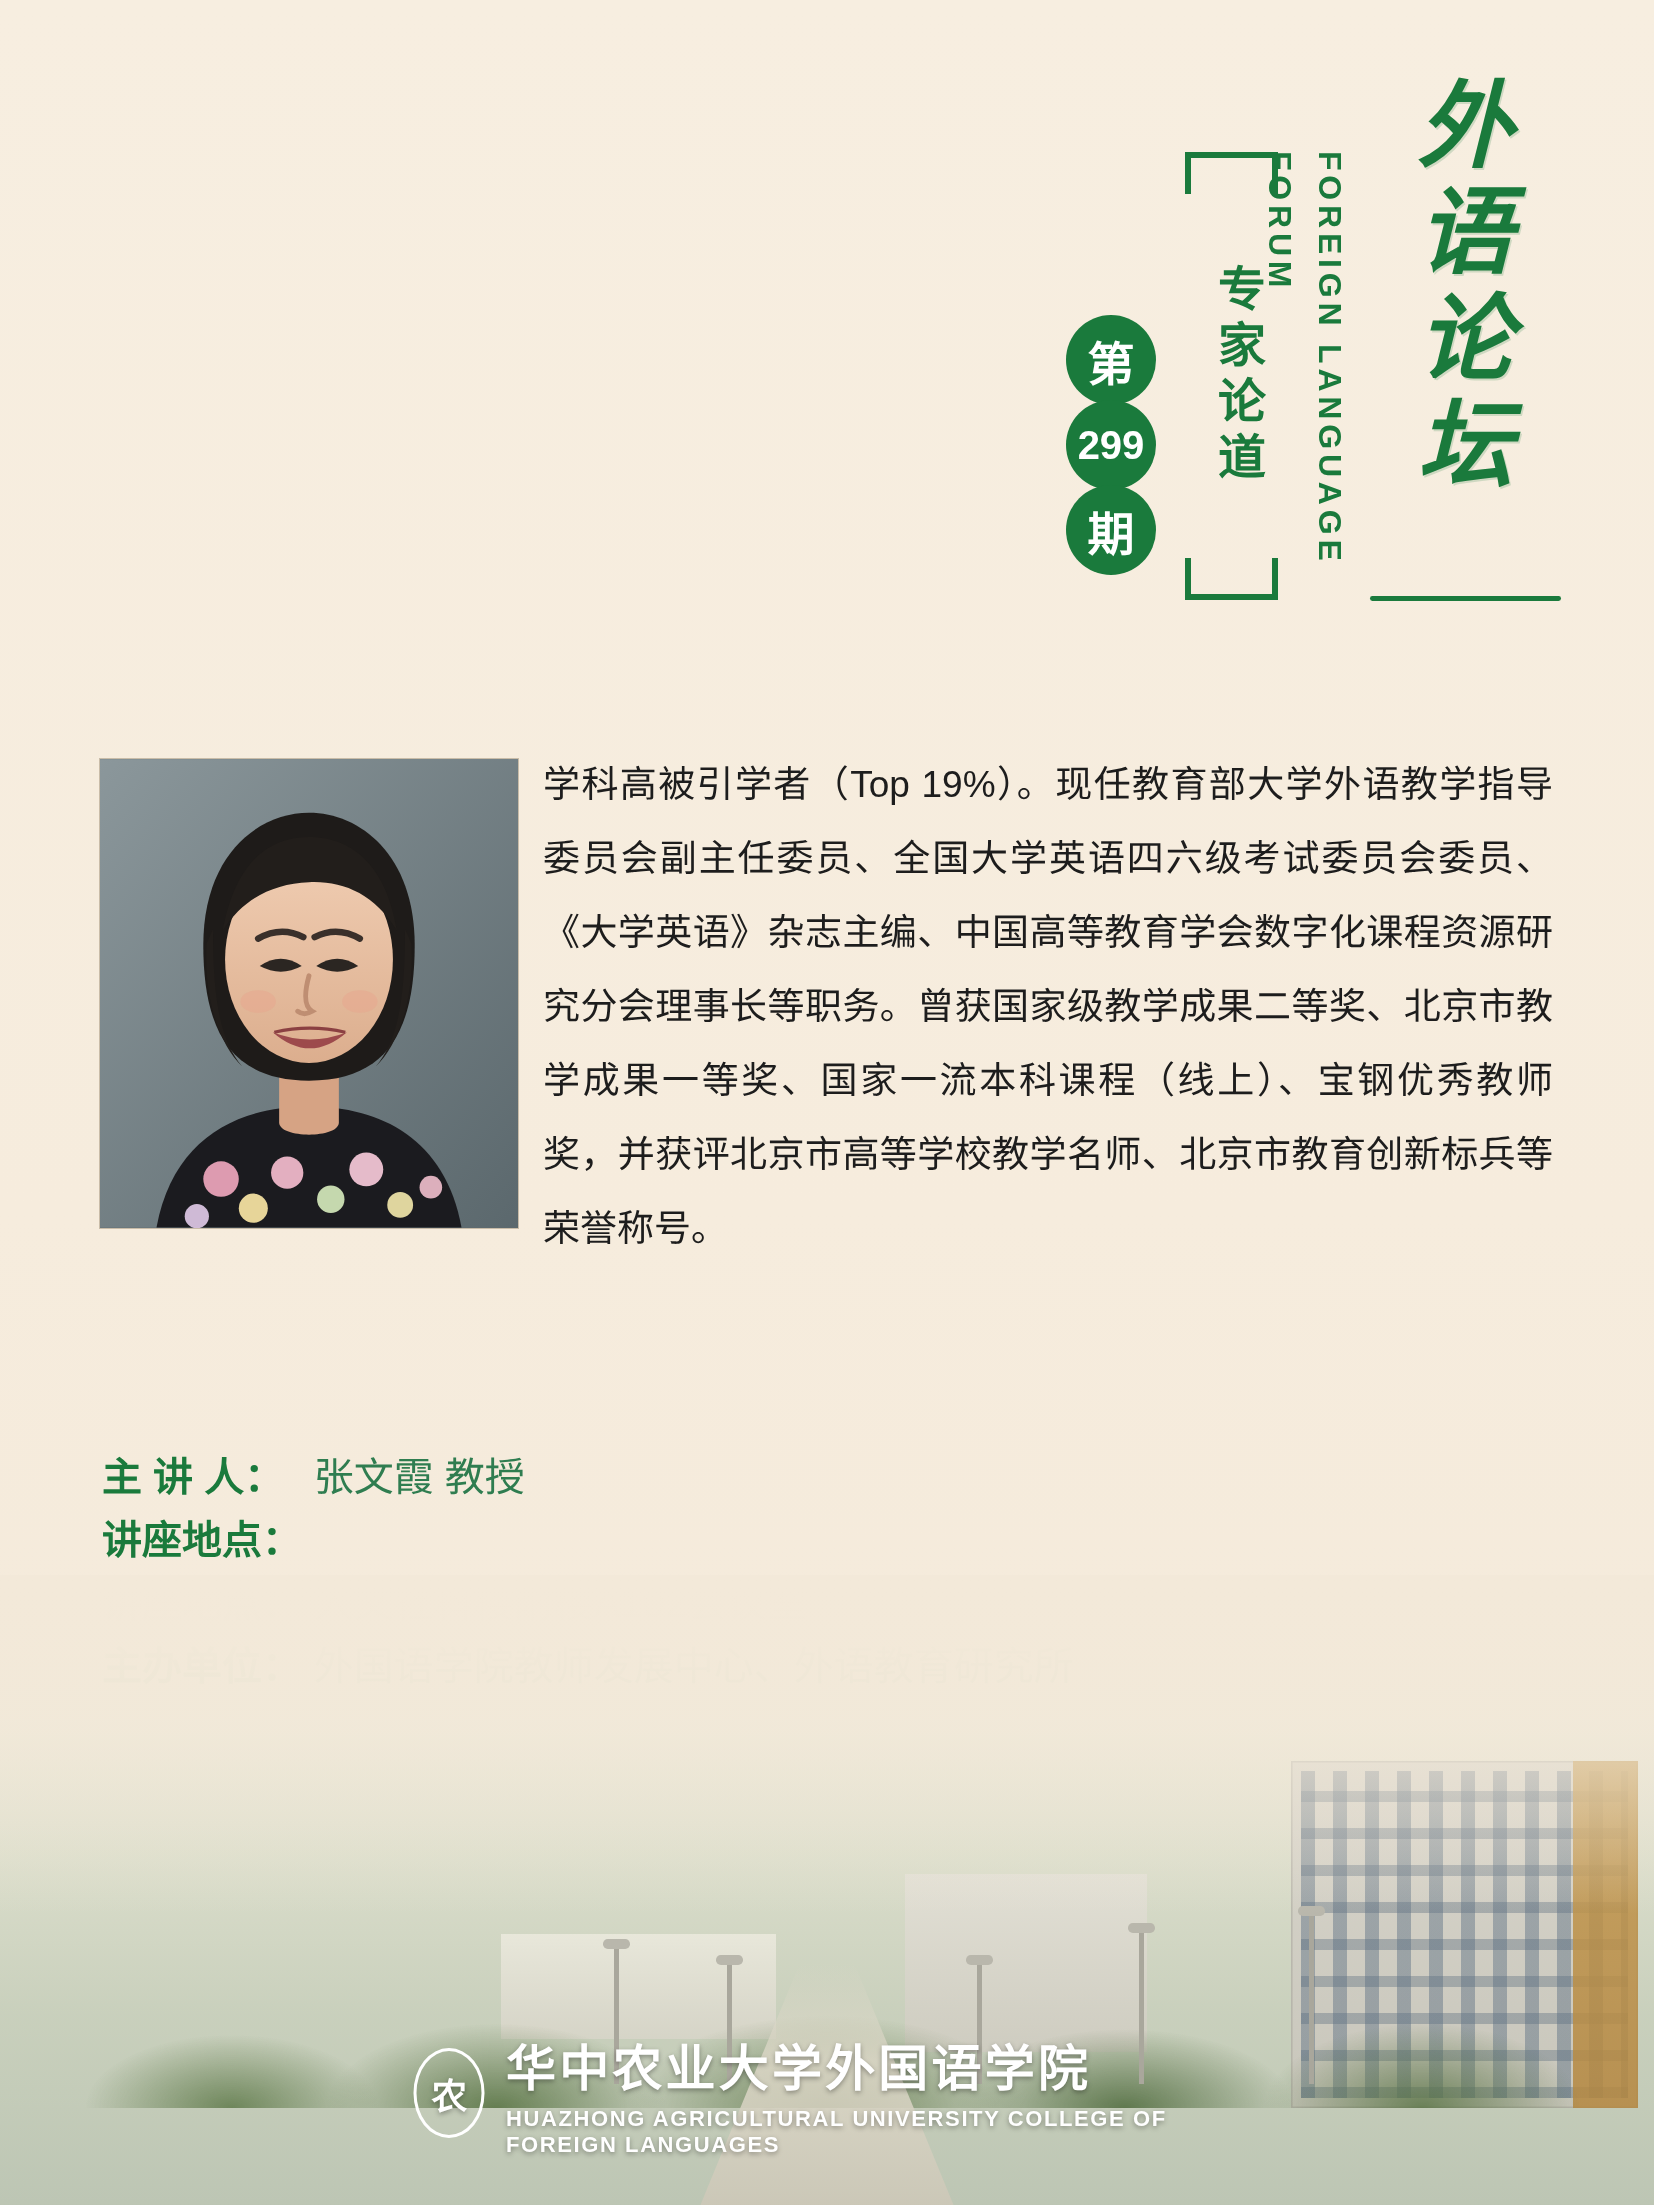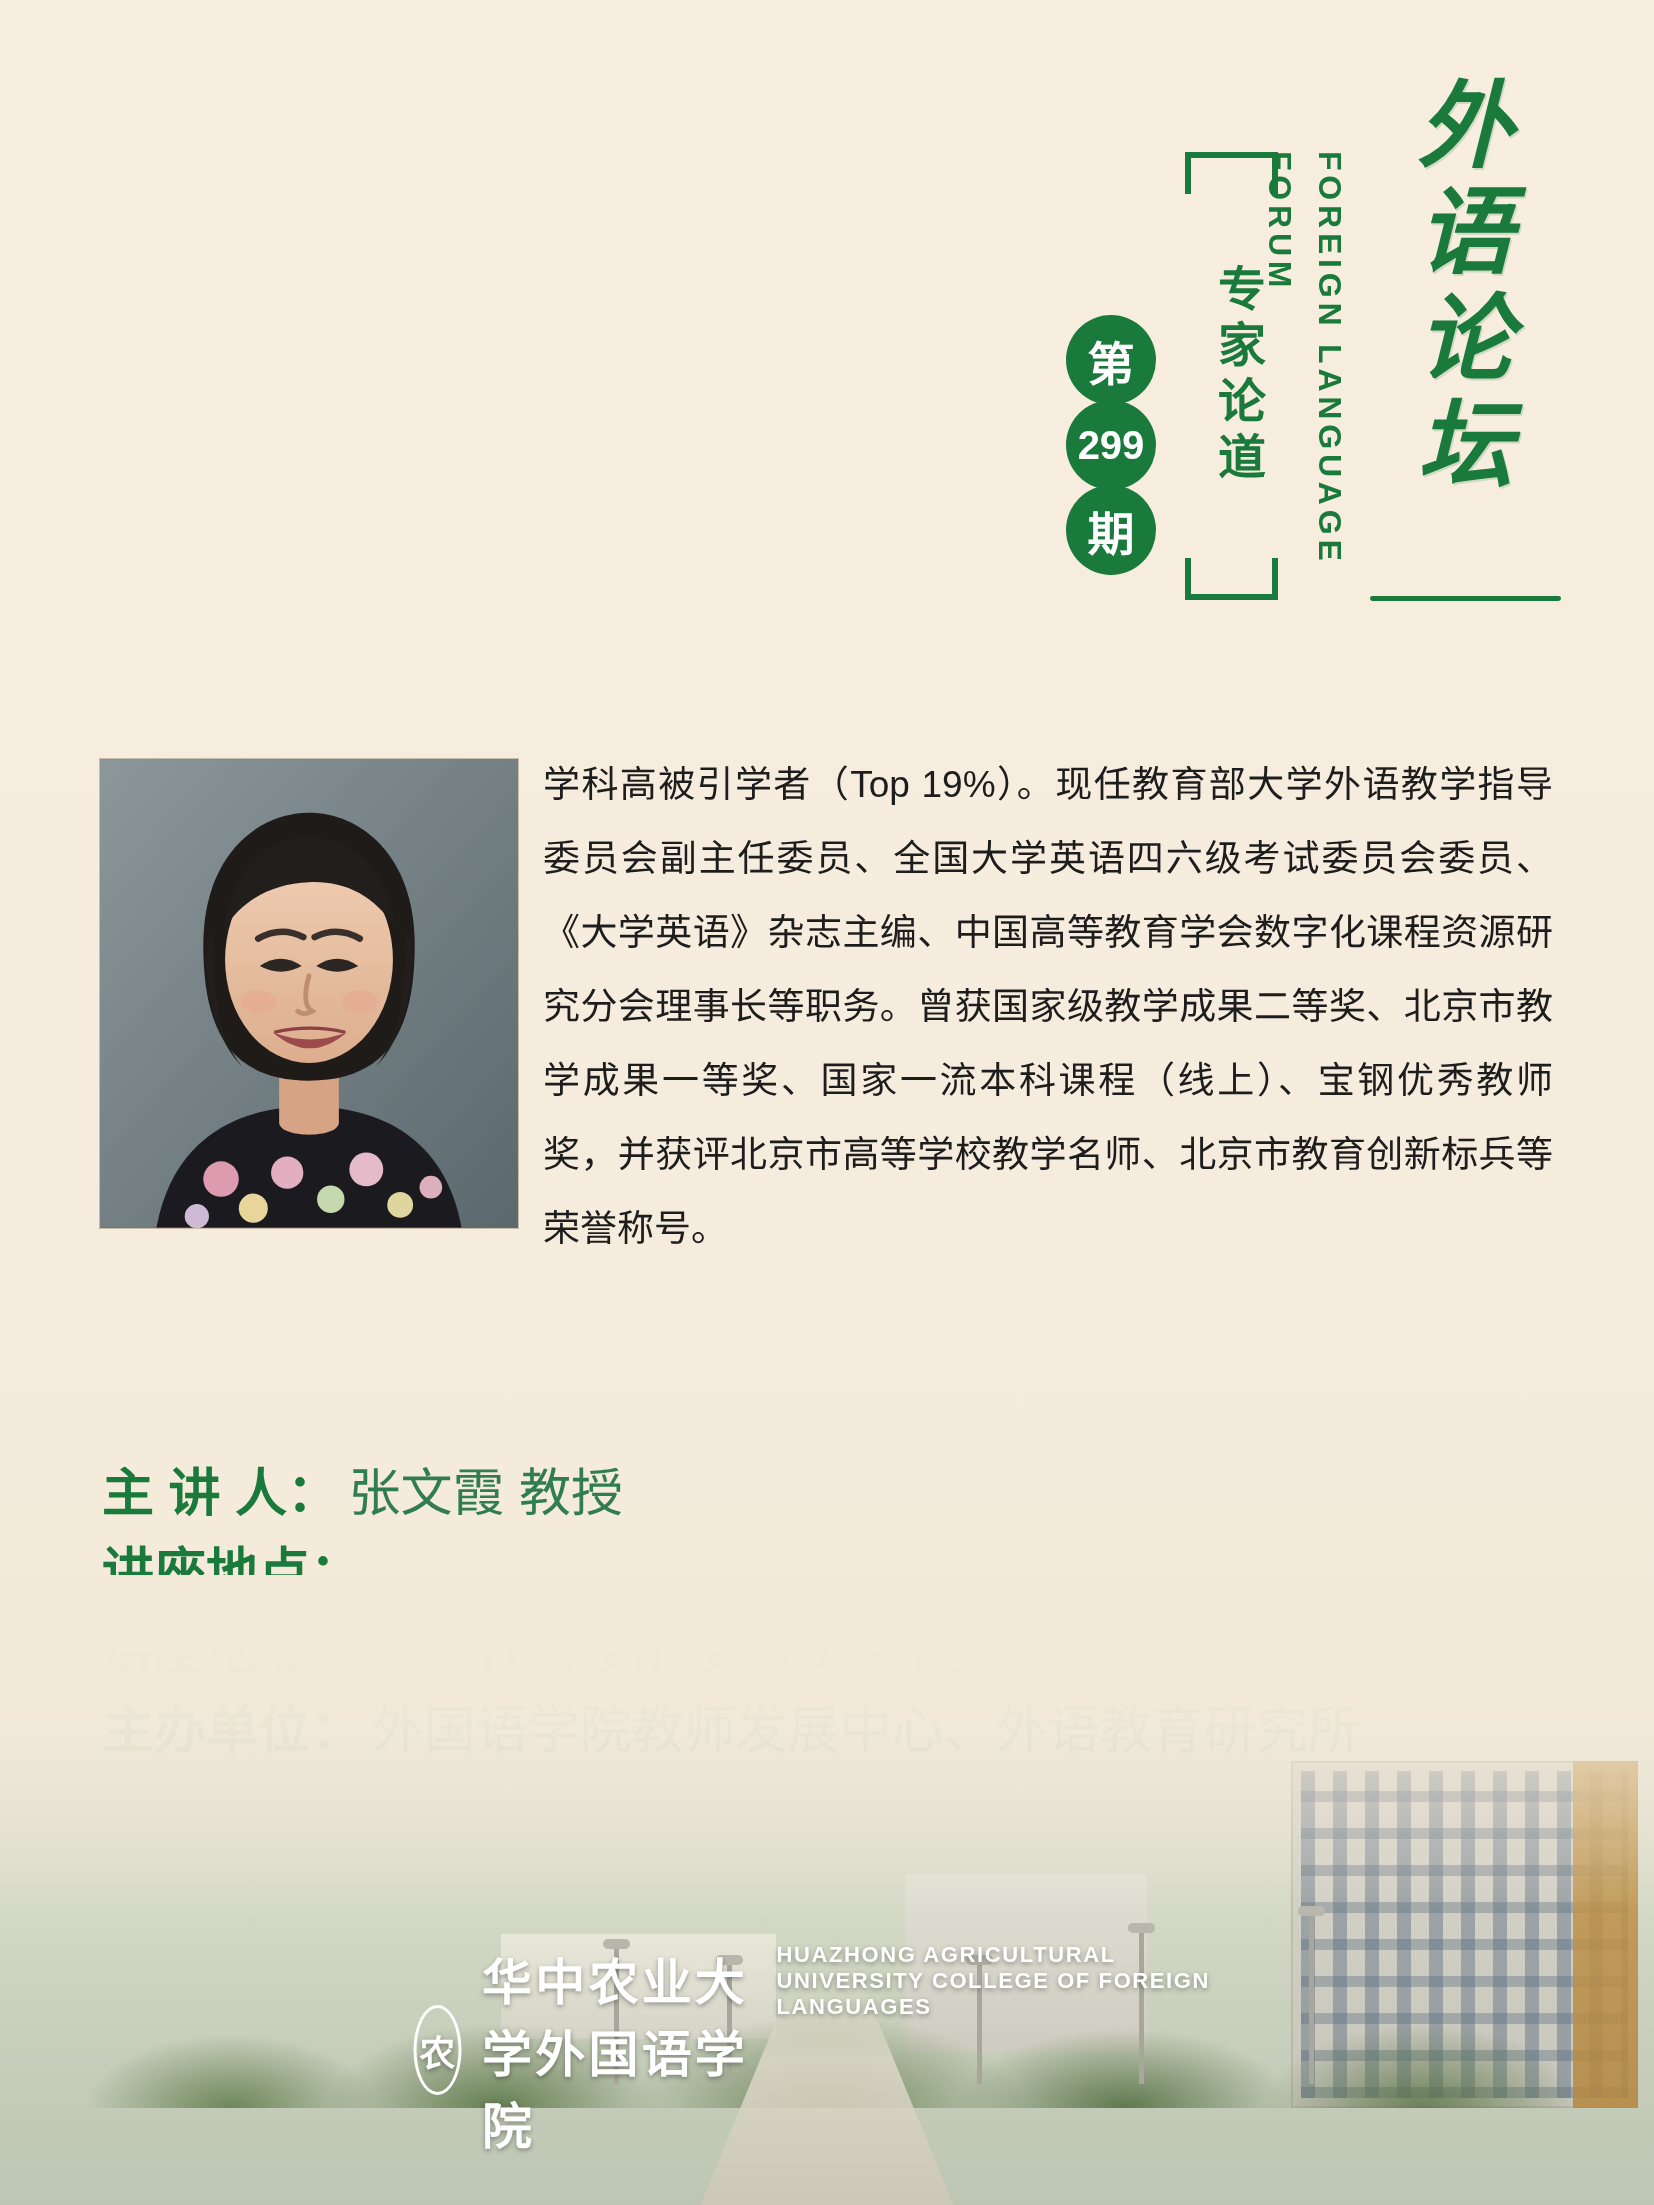--- a/index.html
+++ b/index.html
@@ -176,22 +176,21 @@
   }
   .info-list {
     position: absolute;
     left: 102px;
     top: 1446px;
     width: 1454px;
   }
   .info-row {
     display: flex;
     align-items: baseline;
-    margin-top: 16px;
-    font-size: 52px;
+    font-size: 40px;
     line-height: 63px;
     color: #2f7d50;
   }
   .info-label {
     color: #1a7a3c;
     font-weight: 700;
     white-space: nowrap;
     min-width: 202px;
   }
   .info-value {
@@ -325,21 +324,21 @@
     border: 3.2px solid #ffffff;
     display: flex;
     align-items: center;
     justify-content: center;
     font-size: 36px;
     font-weight: 700;
     font-family: "DejaVu Serif", "Liberation Serif", serif;
   }
   .uni-texts {
     display: flex;
-    flex-direction: row;
+    flex-direction: column;
     gap: 6.5px;
   }
   .uni-cn {
     font-size: 50px;
     font-weight: 700;
     letter-spacing: 3.2px;
     font-family: "DejaVu Serif", "Liberation Serif", serif;
   }
   .uni-en {
     font-size: 22px;

